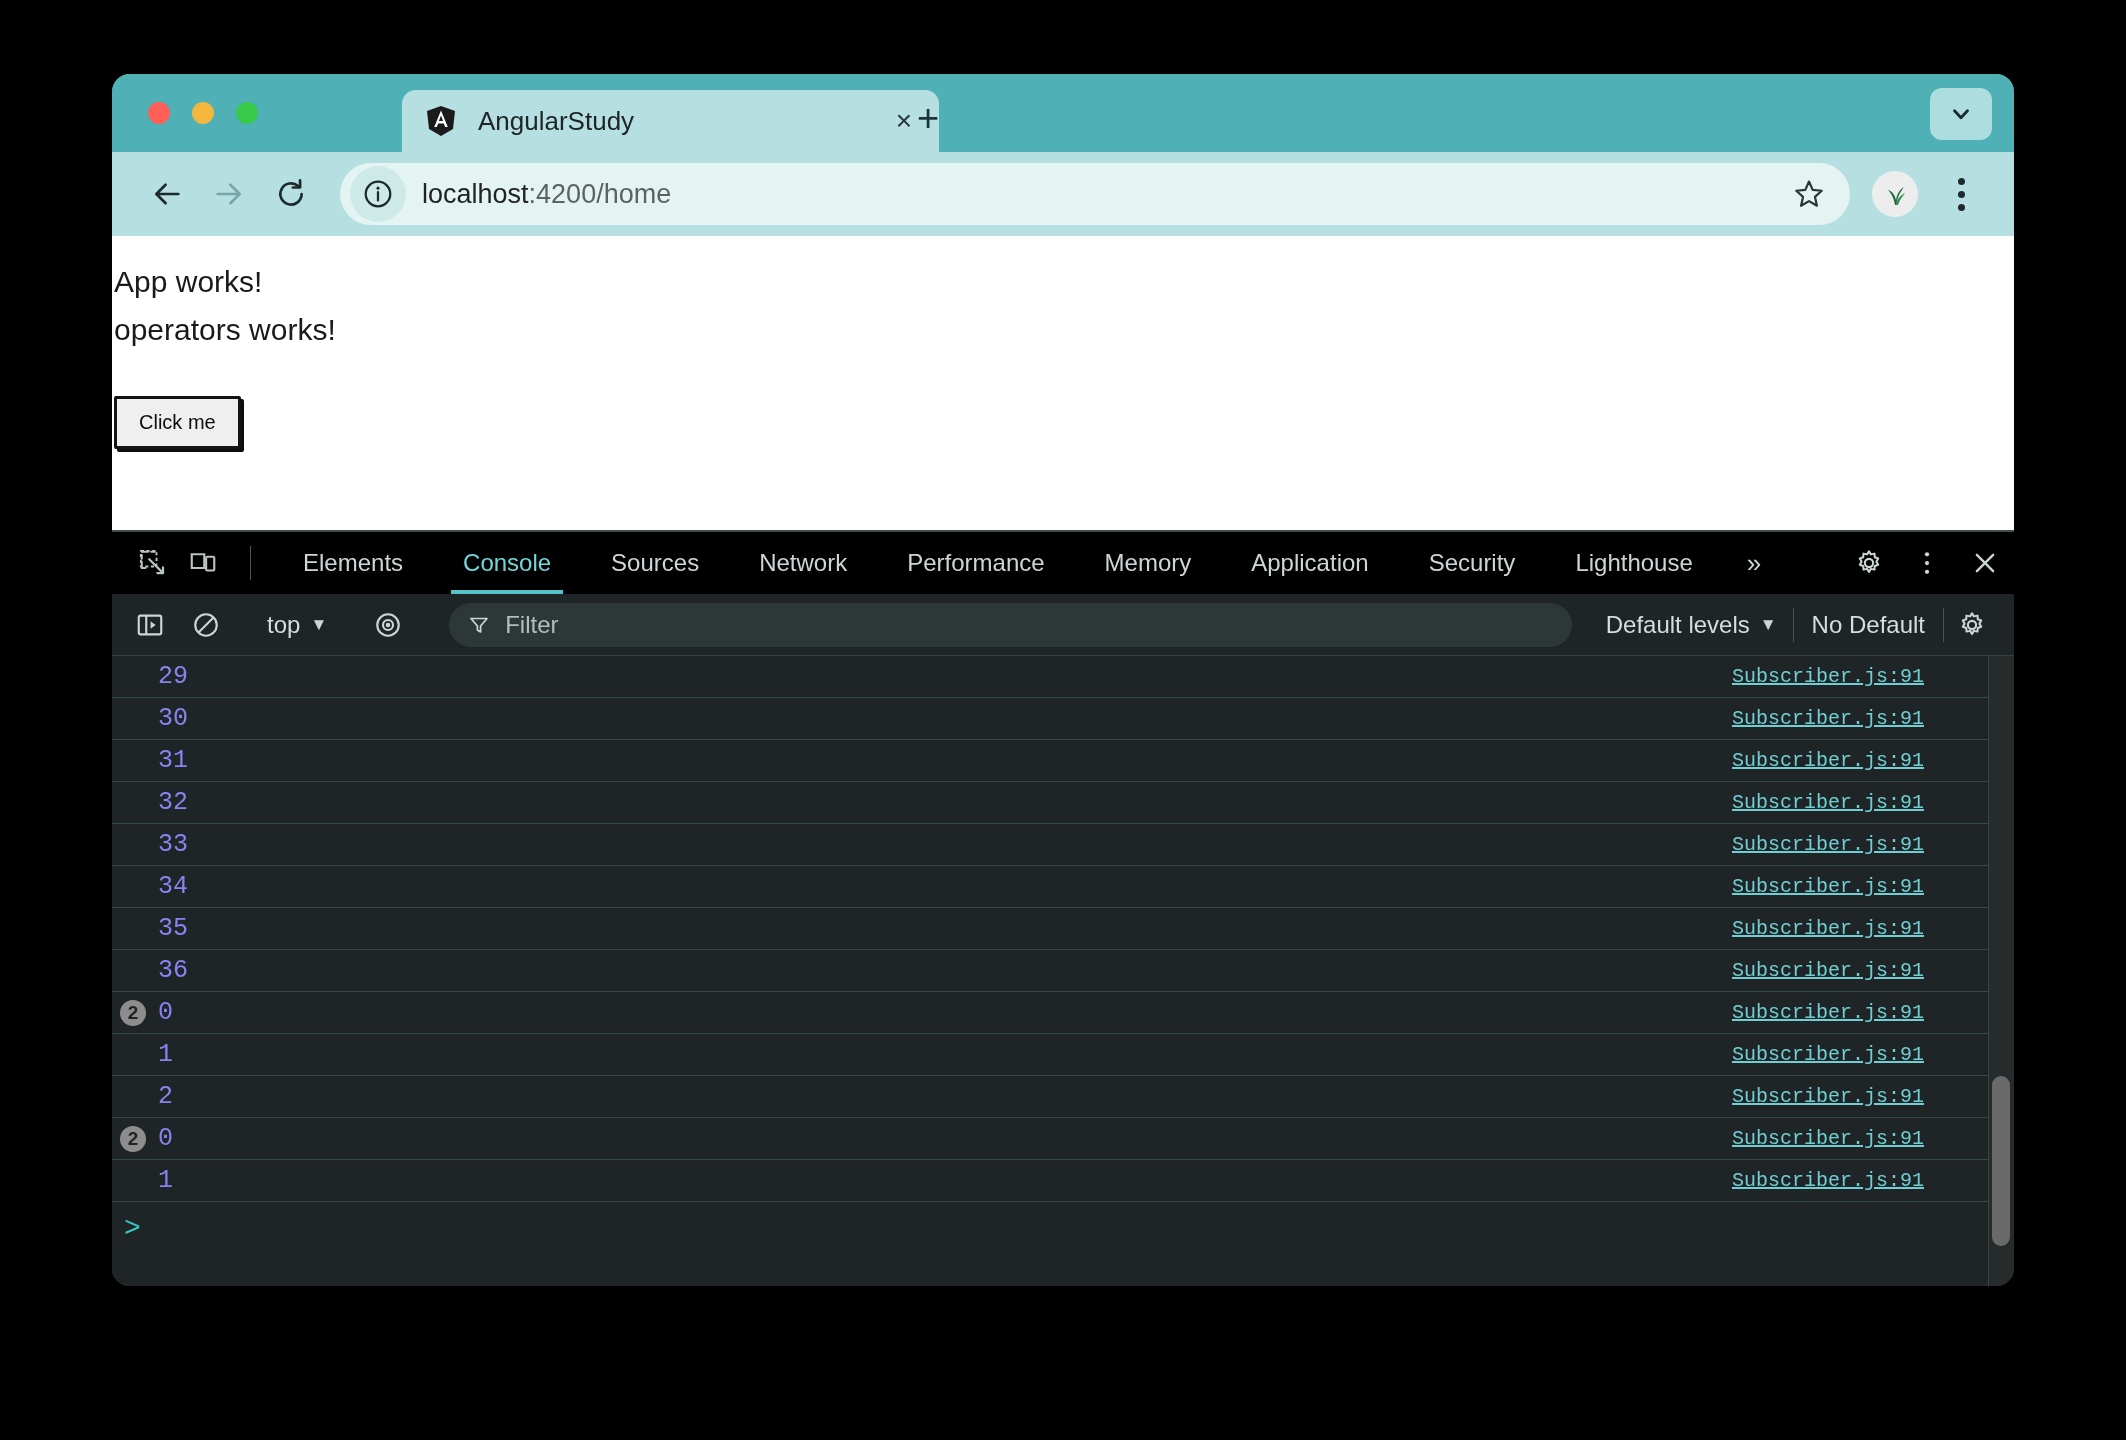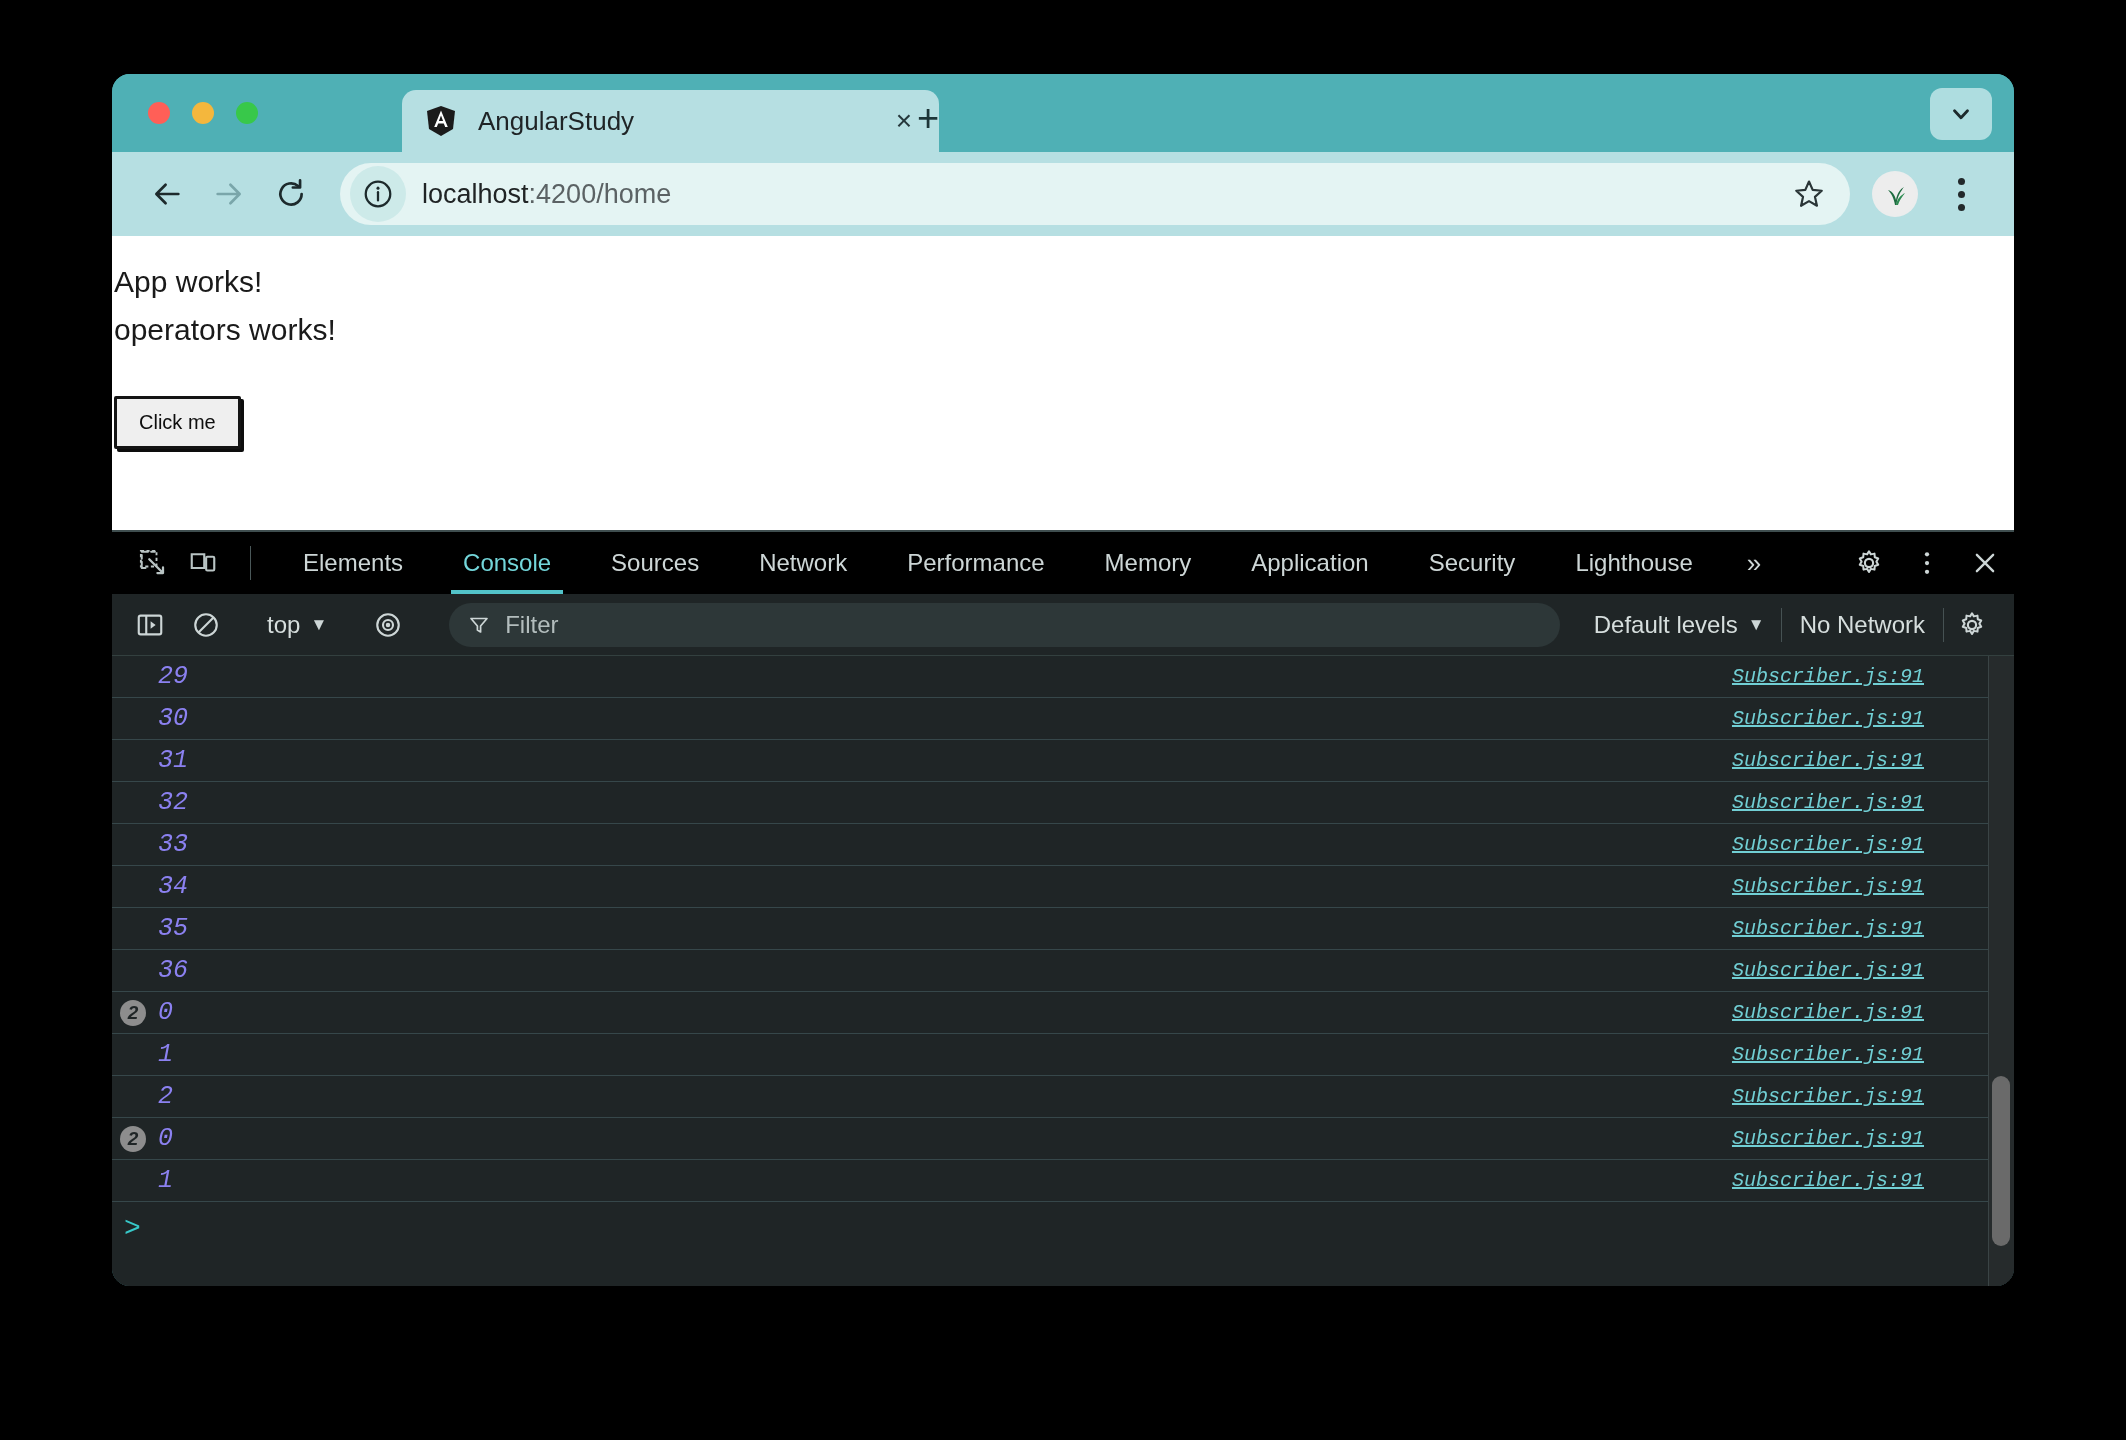--- a/index.html
+++ b/index.html
@@ -281,21 +281,20 @@
   
   .console {
     flex: 1;
     position: relative;
     overflow: hidden;
     background: #1f2526;
     border-left: 2px solid #39softer;
   }
   .console-inner {
     border-left: 3px solid #37softer;
-    font-style: italic;
   }
   .msg {
     display: flex;
     align-items: center;
     height: 42px;
     border-bottom: 1px solid #36474a;
     padding: 0 0 0 0;
     position: relative;
   }
   .msg-badge-col {
@@ -535,21 +534,21 @@
           <path d="M4 5.5 H20 L13.6 13 V19 L10.4 17 V13 Z" stroke="#cdd6d6" stroke-width="1.7" fill="none" stroke-linejoin="round"></path>
         </svg>
         <span class="filter-ph">Filter</span>
       </div>
 
       <div class="levels">
         <span>Default levels</span>
         <span class="caret">▼</span>
       </div>
       <div class="vline"></div>
-      <div class="issues">No Network</div>
+      <div class="issues">No Default</div>
       <div class="vline"></div>
       <div class="dt-iconbtn">
         <svg width="30" height="30" viewBox="0 0 24 24">
           <circle cx="12" cy="12" r="3.3" stroke="#cdd6d6" stroke-width="1.7" fill="none"></circle>
           <path d="M12 2.6 L13.5 5.1 L16.4 4.5 L16.6 7.4 L19.4 8.4 L17.9 10.9 L19.4 13.4 L16.6 14.4 L16.4 17.3 L13.5 16.7 L12 19.2 L10.5 16.7 L7.6 17.3 L7.4 14.4 L4.6 13.4 L6.1 10.9 L4.6 8.4 L7.4 7.4 L7.6 4.5 L10.5 5.1 Z" stroke="#cdd6d6" stroke-width="1.6" fill="none" stroke-linejoin="round"></path>
         </svg>
       </div>
     </div>
 
     <div class="console">

